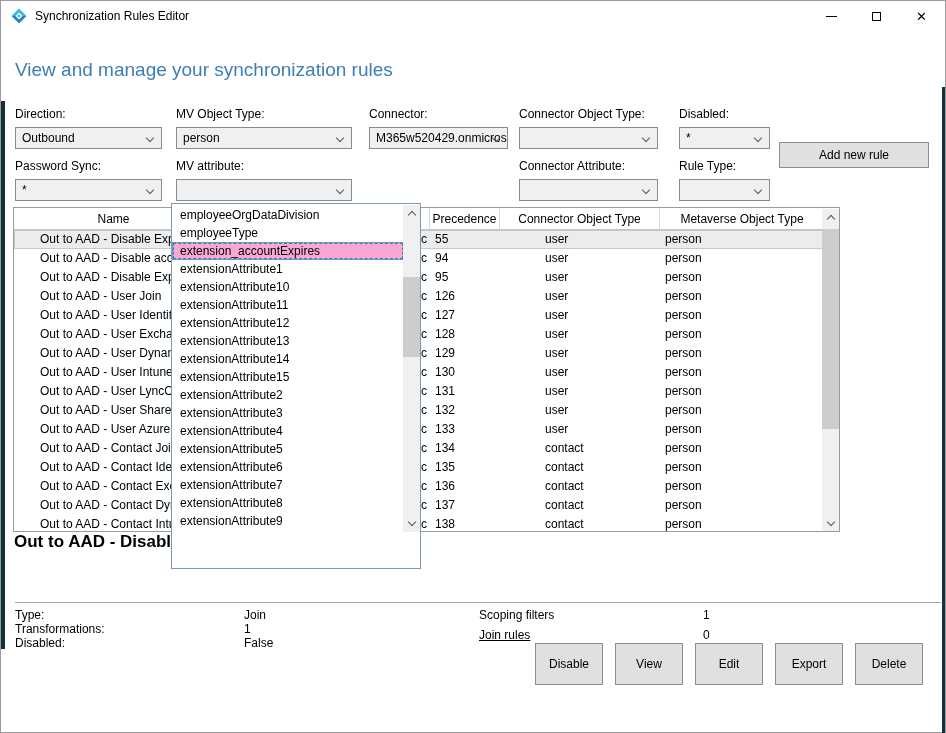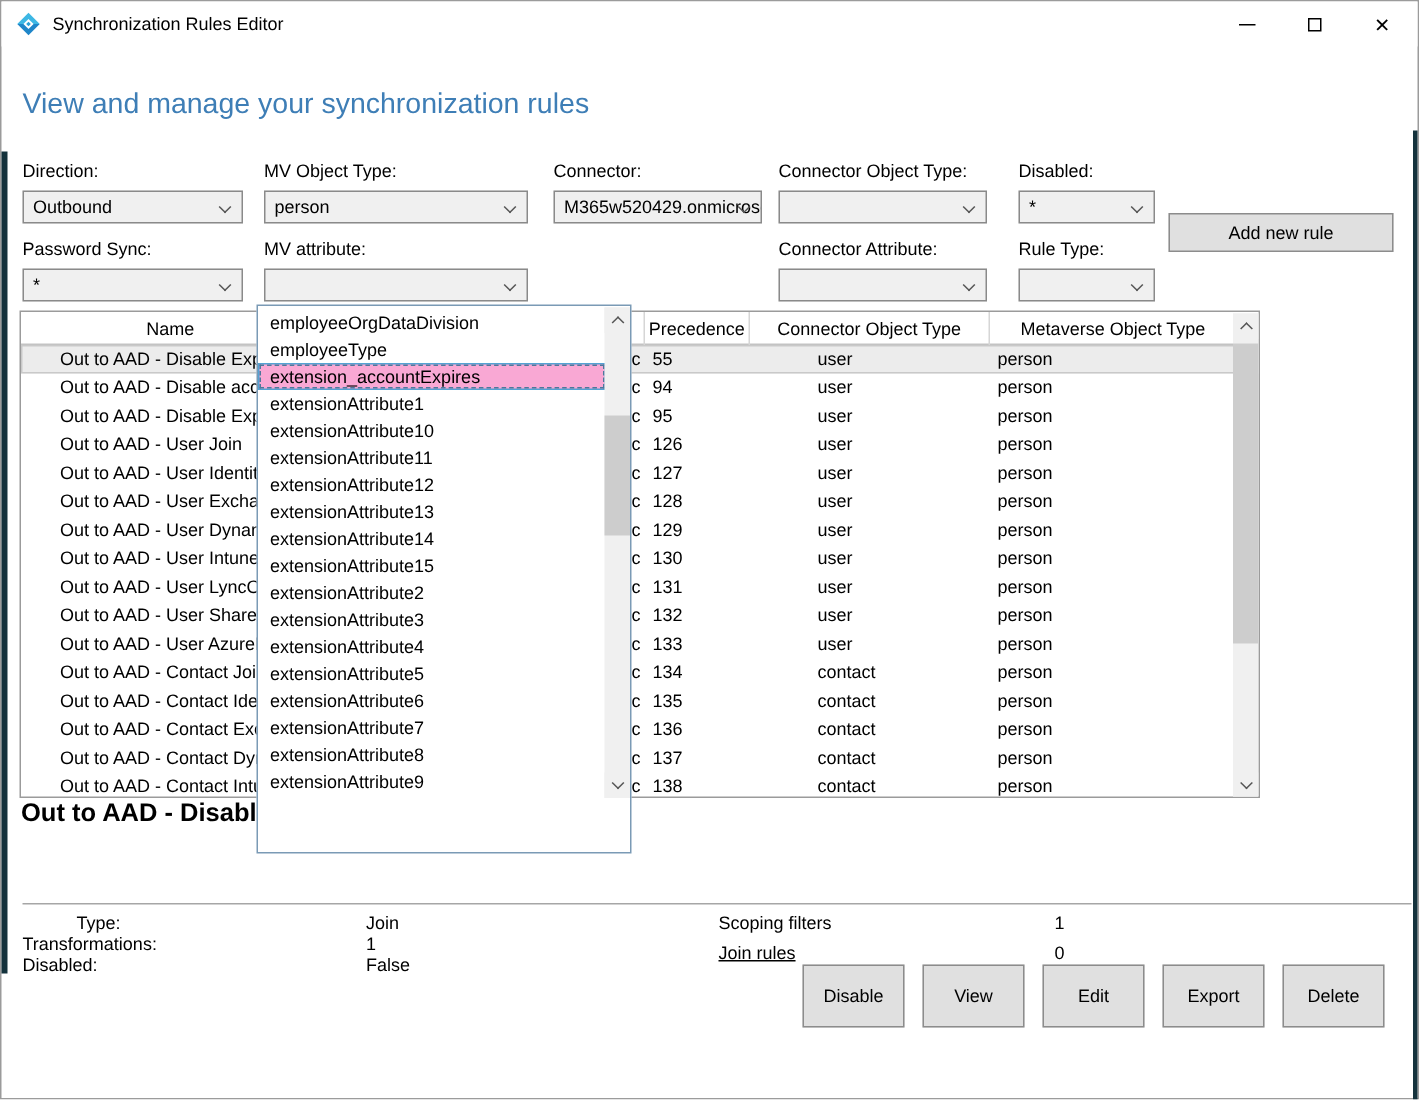--- a/index.html
+++ b/index.html
@@ -336,21 +336,21 @@
       <div class="sb-thumb" style="top:72px; height:80px;"></div>
       <div class="sb-arrow sb-down">
           <span class="chev"></span>
         </div>
     </div>
   </div>
 
   <div class="rule-title">Out to AAD - Disable Expired Account test</div>
   <div class="divider"></div>
 
-  <span class="detail" style="left:14px; top:607px;margin-left:36px;">Type:</span>
+  <span class="detail" style="left:14px; top:607px;">Type:</span>
   <span class="detail" style="left:243px; top:607px;">Join</span>
   <span class="detail" style="left:14px; top:621px;">Transformations:</span>
   <span class="detail" style="left:243px; top:621px;">1</span>
   <span class="detail" style="left:14px; top:635px;">Disabled:</span>
   <span class="detail" style="left:243px; top:635px;">False</span>
 
   <span class="detail" style="left:478px; top:607px;">Scoping filters</span>
   <span class="detail" style="left:702px; top:607px;">1</span>
   <span class="detail" style="left:478px; top:627px;text-decoration:underline;">Join rules</span>
   <span class="detail" style="left:702px; top:627px;">0</span>

